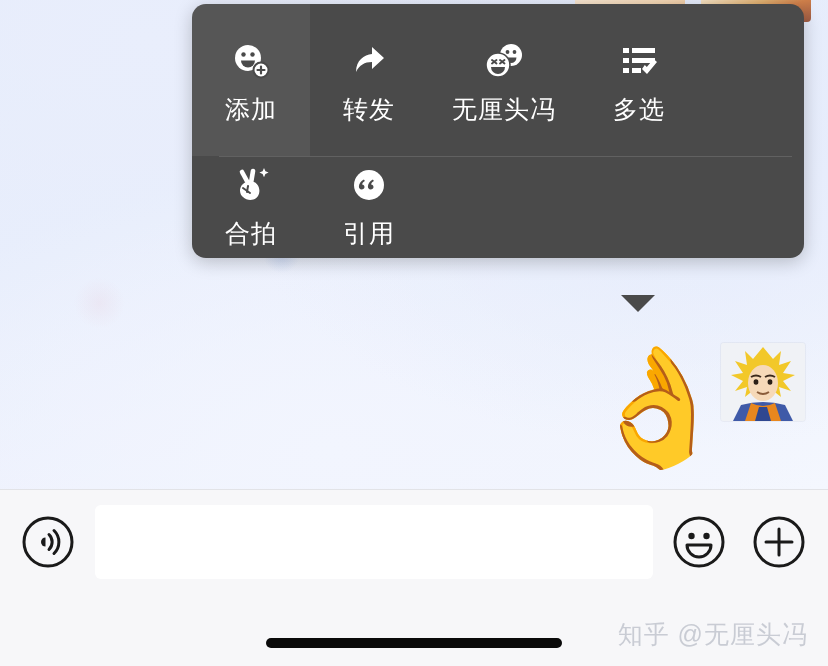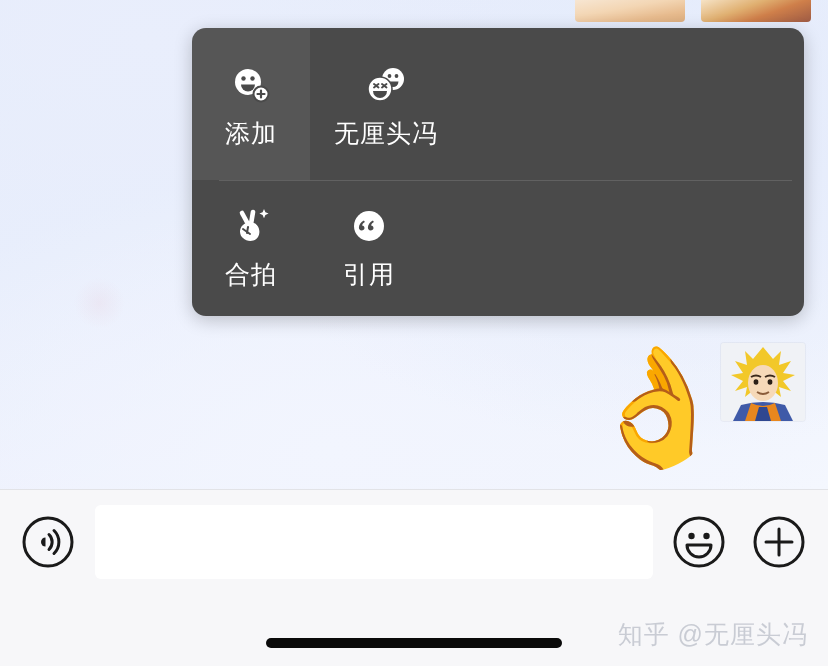--- a/index.html
+++ b/index.html
@@ -94,29 +94,28 @@
   
   .ctx-menu {
     position: absolute;
     left: 192px;
     top: 4px;
     width: 612px;
     background: #4a4a4a;
     border-radius: 14px;
     box-shadow: 0 4px 18px rgba(0,0,0,0.22);
     overflow: hidden;
-    margin-top: 24px;
   }
   .ctx-row {
     display: flex;
     align-items: stretch;
     position: relative;
   }
   .ctx-row.row1 { height: 152px; }
-  .ctx-row.row2 { height: 136px; }
+  .ctx-row.row2 { height: 102px; }
   .ctx-divider {
     position: absolute;
     left: 27px;
     right: 12px;
     top: 152px;
     height: 1px;
     background: rgba(255,255,255,0.13);
   }
 
   .ctx-item {
@@ -272,38 +271,60 @@
             <circle cx="12.5" cy="13.5" r="2.2" fill="#4a4a4a"></circle>
             <circle cx="21.5" cy="13.5" r="2.2" fill="#4a4a4a"></circle>
             <path d="M10 19.5 h14 a7 7 0 0 1 -14 0 z" fill="#4a4a4a"></path>
             <circle cx="30" cy="29" r="7.5" fill="#ffffff" stroke="#4a4a4a" stroke-width="2"></circle>
             <path d="M30 25.5 v7 M26.5 29 h7" stroke="#4a4a4a" stroke-width="2.2" stroke-linecap="round"></path>
           </svg>
         </span>
         <span class="ctx-label">添加</span>
       </div>
 
+      <div class="ctx-item">
+        <span class="ctx-icon">
+          <svg width="40" height="40" viewBox="0 0 40 40" xmlns="http://www.w3.org/2000/svg">
+            <path d="M7 31 C7 19 15 14 23 13 L23 6 L35 17 L23 28 L23 21 C15.5 21 10.5 24 7 31 Z" fill="#ffffff"></path>
+          </svg>
+        </span>
+        <span class="ctx-label">转发</span>
+      </div>
 
       <div class="ctx-item wide">
         <span class="ctx-icon">
           <svg width="42" height="40" viewBox="0 0 42 40" xmlns="http://www.w3.org/2000/svg">
             <circle cx="28" cy="14" r="11" fill="#ffffff"></circle>
             <circle cx="24.5" cy="11" r="1.9" fill="#4a4a4a"></circle>
             <circle cx="31.5" cy="11" r="1.9" fill="#4a4a4a"></circle>
             <path d="M22.5 16.5 h11 a5.5 5.5 0 0 1 -11 0 z" fill="#4a4a4a"></path>
             <circle cx="15" cy="24" r="12" fill="#ffffff" stroke="#4a4a4a" stroke-width="1.6"></circle>
             <path d="M9 19 l4.5 3.5 M13.5 19 L9 22.5" stroke="#4a4a4a" stroke-width="1.9" stroke-linecap="round"></path>
             <path d="M17 19 l4.5 3.5 M21.5 19 L17 22.5" stroke="#4a4a4a" stroke-width="1.9" stroke-linecap="round"></path>
             <path d="M8 26 h14 a7 7 0 0 1 -14 0 z" fill="#4a4a4a"></path>
           </svg>
         </span>
         <span class="ctx-label">无厘头冯</span>
       </div>
 
 
+      <div class="ctx-item">
+        <span class="ctx-icon">
+          <svg width="40" height="40" viewBox="0 0 40 40" xmlns="http://www.w3.org/2000/svg">
+            <rect x="4" y="7" width="6" height="5" fill="#ffffff"></rect>
+            <rect x="4" y="17" width="6" height="5" fill="#ffffff"></rect>
+            <rect x="4" y="27" width="6" height="5" fill="#ffffff"></rect>
+            <rect x="13" y="7" width="23" height="5" fill="#ffffff"></rect>
+            <rect x="13" y="17" width="23" height="5" fill="#ffffff"></rect>
+            <rect x="13" y="27" width="9" height="5" fill="#ffffff"></rect>
+            <path d="M23 28 l5 5 l10 -12 l-3.4 -3 l-6.8 8 l-2 -2 z" fill="#ffffff"></path>
+          </svg>
+        </span>
+        <span class="ctx-label">多选</span>
+      </div>
 
       <div class="ctx-divider"></div>
     </div>
 
     <div class="ctx-row row2">
 
       <div class="ctx-item">
         <span class="ctx-icon">
           <svg width="40" height="40" viewBox="0 0 40 40" xmlns="http://www.w3.org/2000/svg">
             <path d="M33 3 l1.4 3.2 L37.6 7.6 l-3.2 1.4 L33 12.2 l-1.4 -3.2 L28.4 7.6 l3.2 -1.4 Z" fill="#ffffff"></path>

